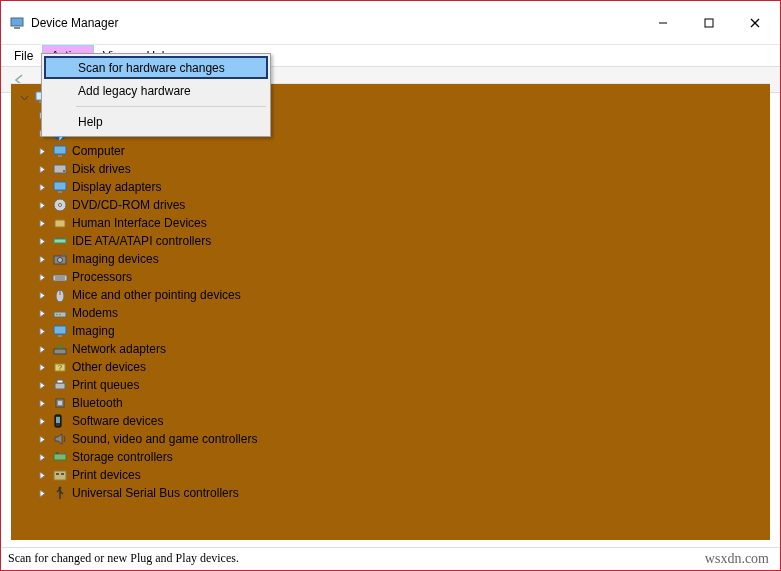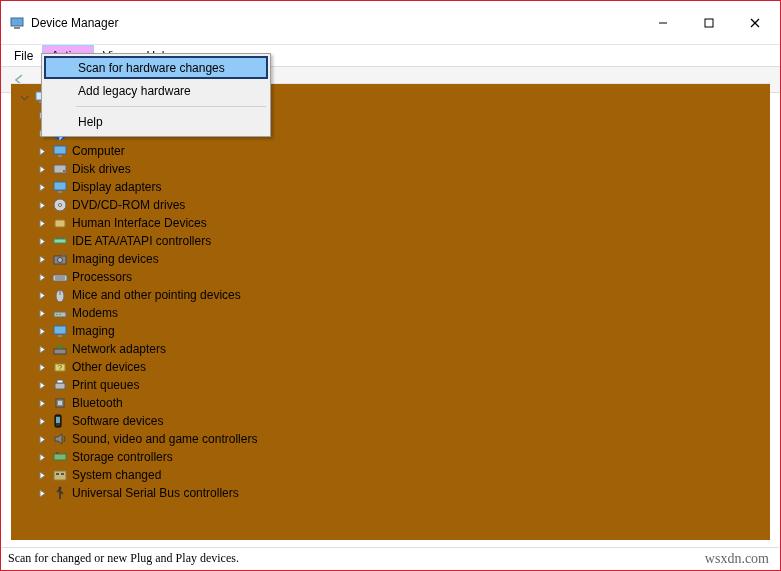--- a/index.html
+++ b/index.html
@@ -508,21 +508,21 @@
             <path d="M2 1 L7 4.5 L2 8 Z" fill="#fff" stroke="#808080" stroke-width="1"></path>
           </svg>
         </span>
         <span class="node-icon">
           <svg width="16" height="16" viewBox="0 0 16 16">
             <rect x="2" y="4" width="12" height="9" fill="#c8b878" stroke="#8a7a40"></rect>
             <rect x="4" y="6" width="3" height="2" fill="#555"></rect>
             <rect x="9" y="6" width="3" height="2" fill="#555"></rect>
           </svg>
         </span>
-        <span>System changed</span>
+        <span>Print devices</span>
       </div>
       <div class="tree-node">
         <span class="expander">
           <svg width="9" height="9" viewBox="0 0 9 9">
             <path d="M2 1 L7 4.5 L2 8 Z" fill="#fff" stroke="#808080" stroke-width="1"></path>
           </svg>
         </span>
         <span class="node-icon">
           <svg width="16" height="16" viewBox="0 0 16 16">
             <path d="M8 14 L8 4 M8 4 L5 7 M8 6 L11 9" fill="none" stroke="#333" stroke-width="1.5"></path>

